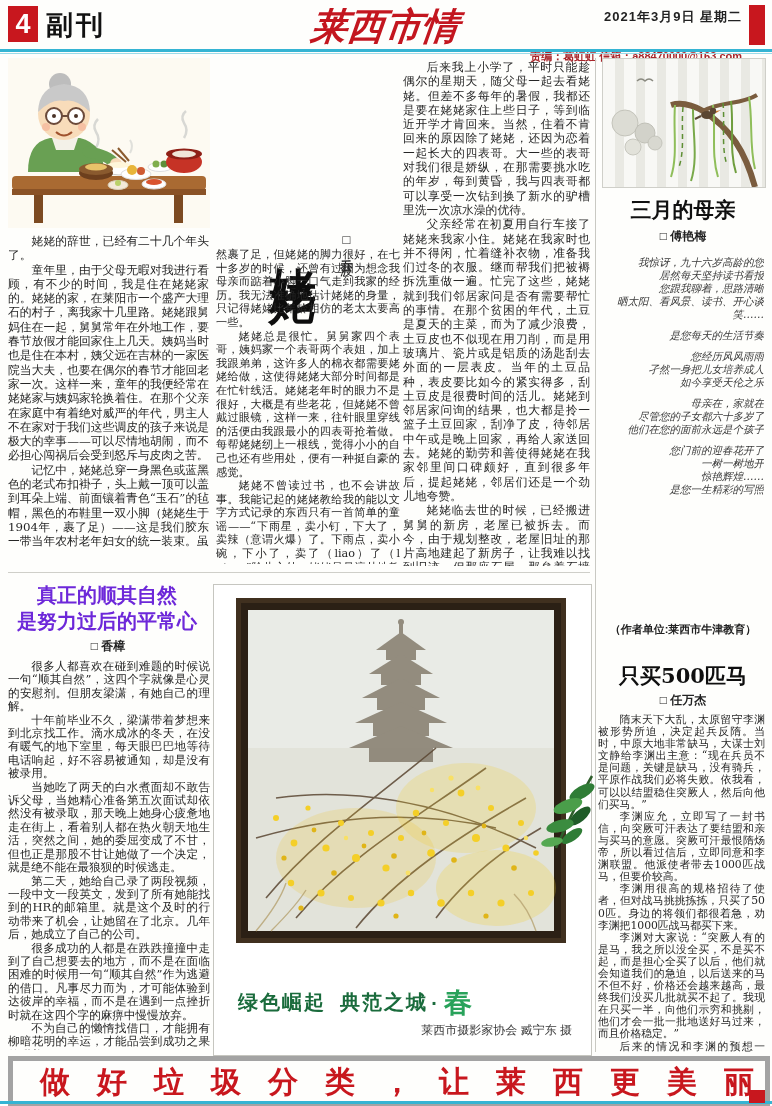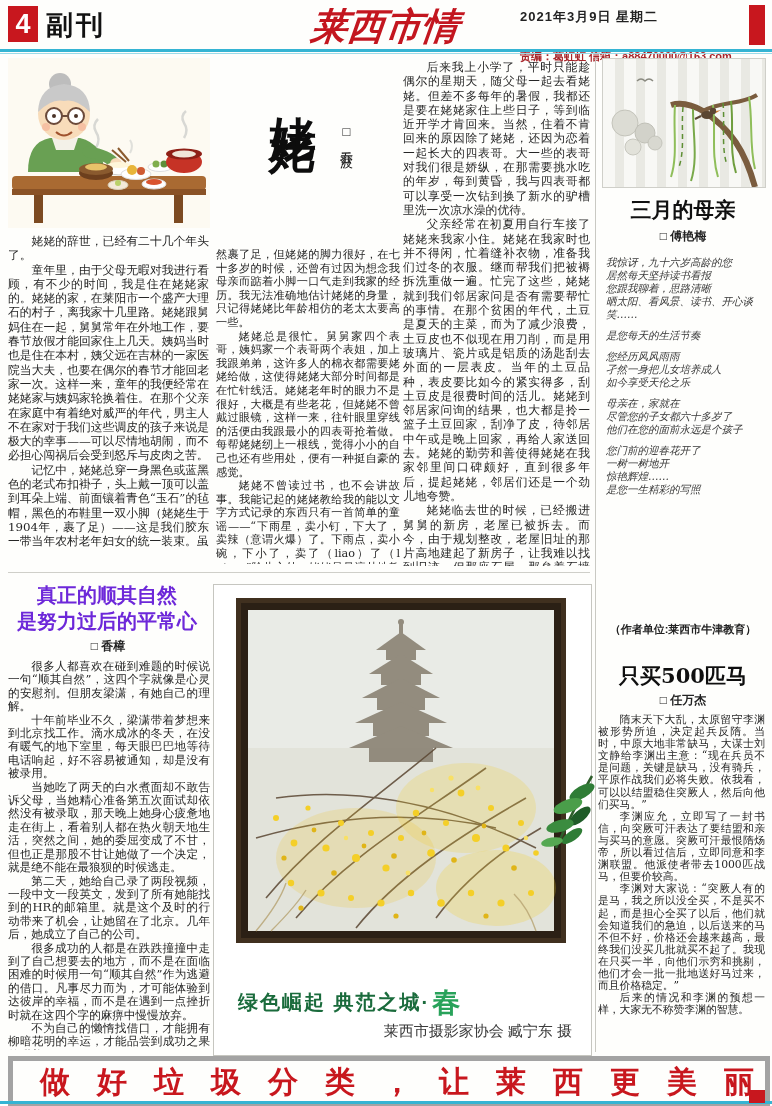--- a/index.html
+++ b/index.html
@@ -1,18 +1,18 @@
 <!DOCTYPE html>
 <html lang="zh"><head>
 <meta charset="utf-8">
 <style>
   html,body{margin:0;padding:0;background:#e9e9e6;}
   .page{position:relative;width:772px;height:1106px;background:#fefefc;overflow:hidden;
         font-family:"Liberation Sans",sans-serif;color:#1c1c1c;margin:0 auto;}
-  .abs{position:absolute;}
+  .abs{position:absolute;text-align:right;}
   
   .pagenum{left:8px;top:6px;width:30px;height:36px;background:#c8171e;color:#fff;
            font-size:27px;font-weight:bold;text-align:center;line-height:36px;}
   .section{left:46px;top:7px;font-size:27px;font-weight:900;letter-spacing:3px;color:#111;}
   .masthead{left:270px;top:2px;width:230px;text-align:center;font-size:37px;font-weight:900;
             color:#c3161f;font-style:italic;font-family:"DejaVu Serif",serif;transform:skewX(-6deg);}
   .hdr-info{left:520px;top:8px;width:222px;}
   .hdr-date{font-size:13px;color:#222;font-weight:bold;letter-spacing:1px;}
   .hdr-editor{font-size:11px;color:#a8262b;margin-top:23px;font-weight:bold;}
   .hdr-redbar{right:7px;top:5px;width:16px;height:40px;background:#c8171e;}
@@ -51,23 +51,23 @@
   .story-body{left:598px;top:714px;width:167px;height:338px;font-size:10.8px;line-height:12.1px;}
   
   .essay-title{left:4px;top:582px;width:206px;text-align:center;font-size:20px;font-weight:900;
                line-height:26px;color:#6d28d9;font-family:"DejaVu Serif",serif;}
   .essay-author{left:8px;top:638px;width:200px;}
   .essay-body{left:8px;top:660px;width:202px;height:390px;font-size:11.6px;line-height:13.4px;}
   
   .photo-box{left:213px;top:584px;width:377px;height:470px;border:1px solid #c6c6c0;background:#fff;}
   .photo-svg{left:236px;top:598px;}
   .photo-caption{left:238px;top:984px;font-size:20px;font-weight:900;color:#1a6b3c;
-                 font-family:Liberation Sans, sans-serif;letter-spacing:2px;}
+                 font-family:Liberation Mono, monospace;letter-spacing:2px;}
   .photo-caption .accent{font-size:28px;color:#28a25a;vertical-align:-3px;margin-left:2px;}
-  .photo-credit{left:236px;top:1022px;width:336px;text-align:right;font-size:15px;color:#3c3c3c;}
+  .photo-credit{left:236px;top:1022px;width:336px;text-align:right;font-size:12px;color:#3c3c3c;}
   .sprig{left:538px;top:770px;}
   
   .banner{left:8px;top:1056px;width:752px;height:42px;border:5px solid #a3a3a3;
           text-align:center;overflow:hidden;}
   .banner-text{font-size:30px;font-weight:900;color:#c8171e;line-height:42px;
                letter-spacing:27px;text-indent:27px;font-family:"DejaVu Serif",serif;white-space:nowrap;}
   .rule-cyan-bottom{left:0;top:1101px;width:772px;height:3px;background:#35b4d3;}
   .hdr-redbar-bottom{right:7px;top:1090px;width:16px;height:13px;background:#c8171e;}
 </style>
 </head>
@@ -215,20 +215,21 @@
       <div>是您一生精彩的写照</div>
     </div>
   </div>
   <div class="abs poem-credit">（作者单位:莱西市牛津教育）</div>
 
   <div class="abs story-title">只买500匹马</div>
   <div class="abs byline story-author">□ 任万杰</div>
   <div class="abs body-text story-body">
     <p>隋末天下大乱，太原留守李渊被形势所迫，决定起兵反隋。当时，中原大地非常缺马，大谋士刘文静给李渊出主意：“现在兵员不是问题，关键是缺马，没有骑兵，平原作战我们必将失败。依我看，可以以结盟稳住突厥人，然后向他们买马。”</p>
     <p>李渊应允，立即写了一封书信，向突厥可汗表达了要结盟和亲与买马的意愿。突厥可汗最恨隋炀帝，所以看过信后，立即同意和李渊联盟。他派使者带去1000匹战马，但要价较高。</p>
+    <p>李渊用很高的规格招待了使者，但对战马挑挑拣拣，只买了500匹。身边的将领们都很着急，劝李渊把1000匹战马都买下来。</p>
     <p>李渊对大家说：“突厥人有的是马，我之所以没全买，不是买不起，而是担心全买了以后，他们就会知道我们的急迫，以后送来的马不但不好，价格还会越来越高，最终我们没买几批就买不起了。我现在只买一半，向他们示穷和挑剔，他们才会一批一批地送好马过来，而且价格稳定。”</p>
     <p>后来的情况和李渊的预想一样，大家无不称赞李渊的智慧。</p>
   </div>
 
   <div class="abs essay-title">
     <div>真正的顺其自然</div>
     <div>是努力过后的平常心</div>
   </div>
   <div class="abs byline essay-author">□ 香樟</div>
   <div class="abs body-text essay-body">

